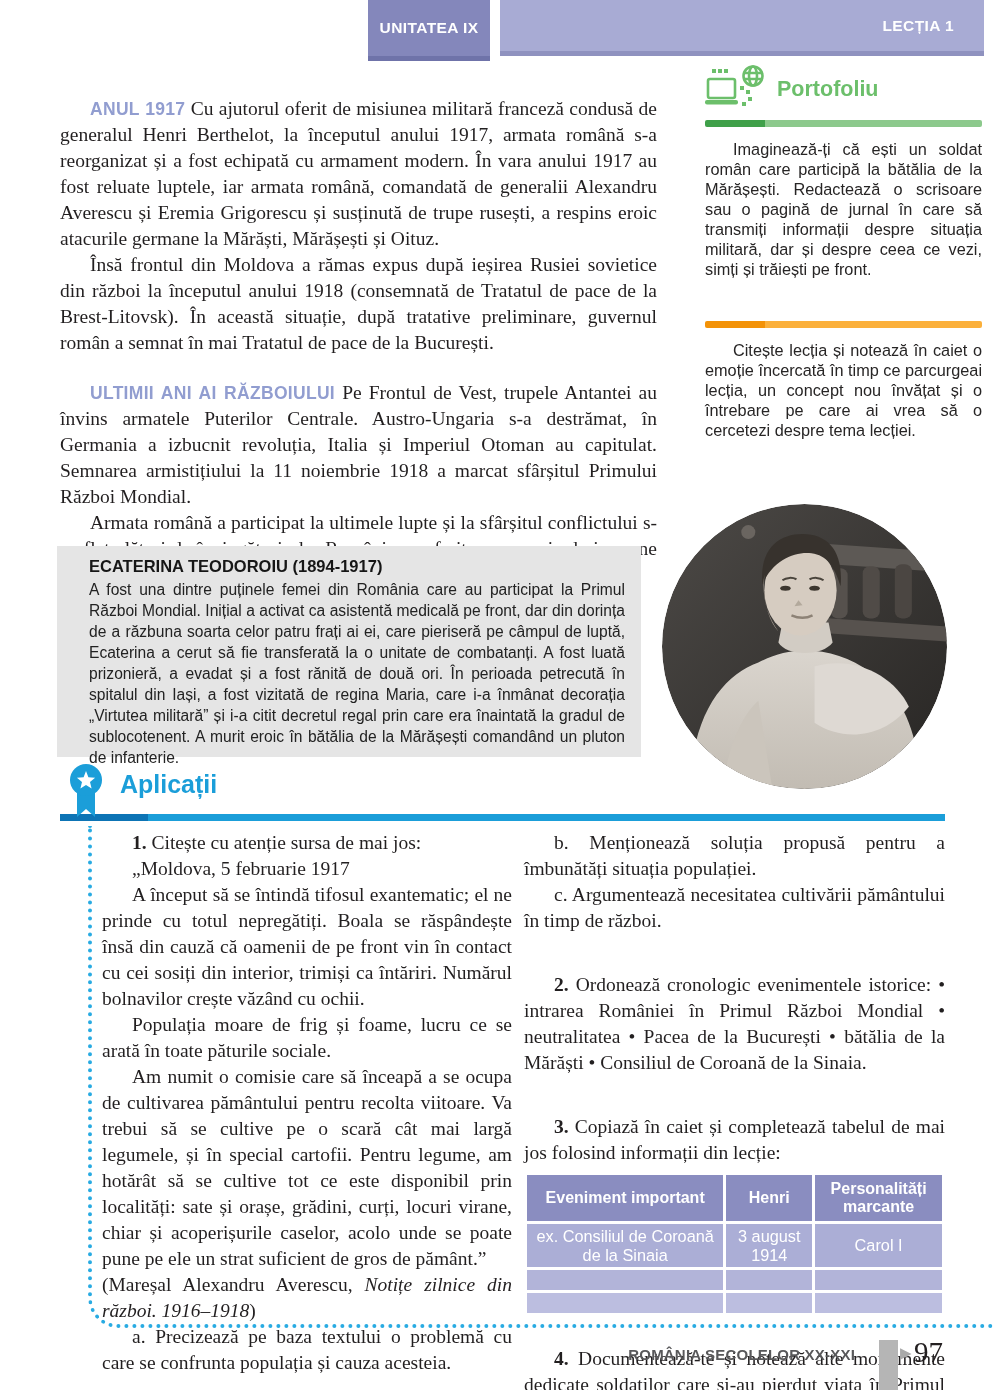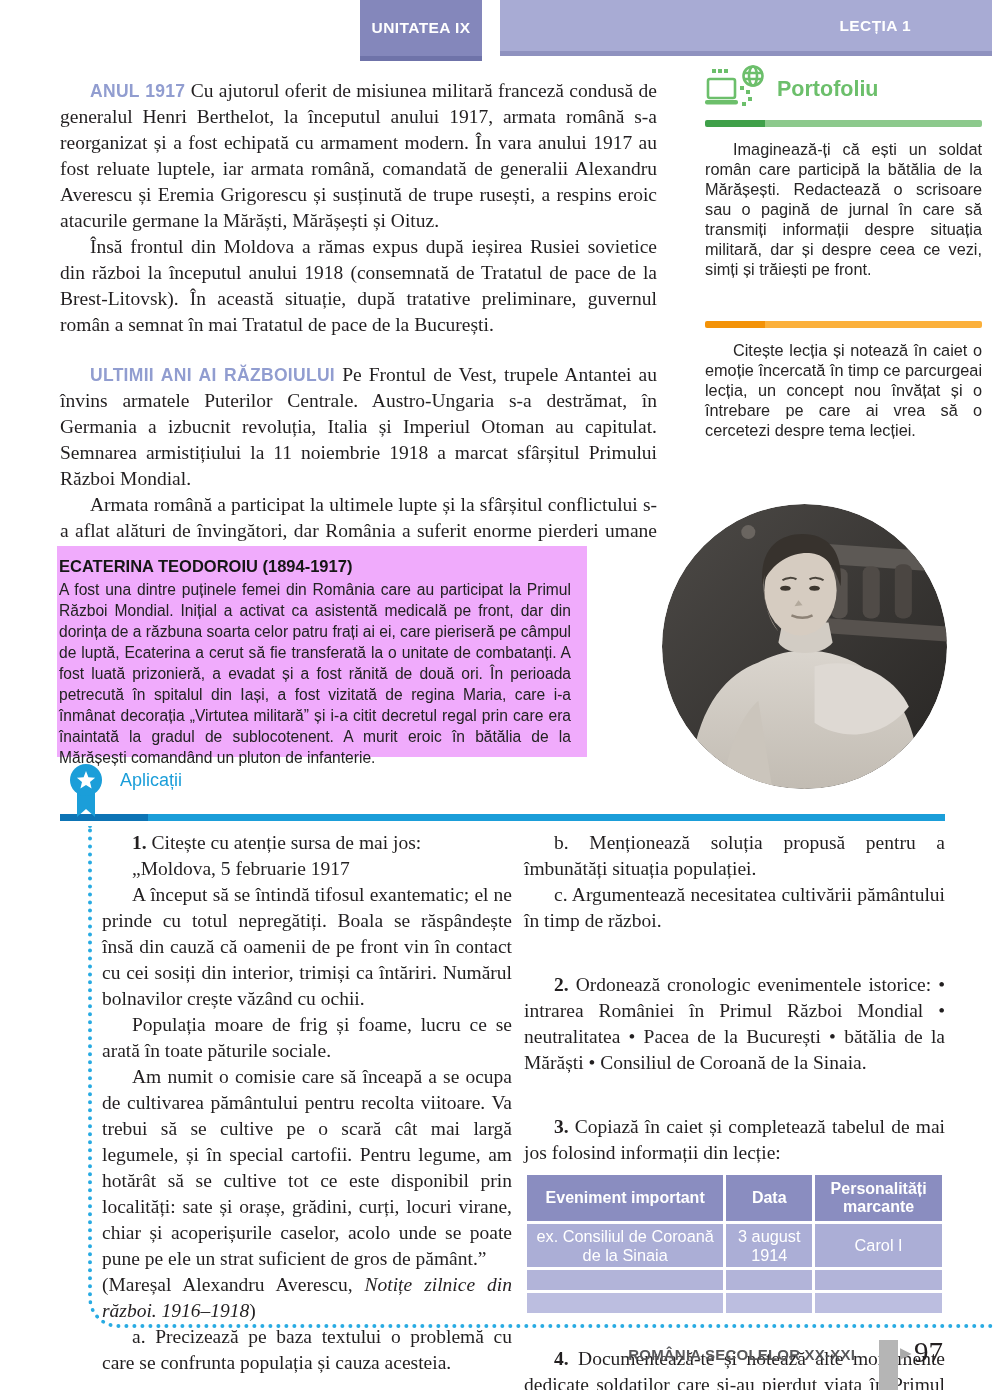--- a/index.html
+++ b/index.html
@@ -1,29 +1,29 @@
 <!DOCTYPE html>
 <html lang="ro"><head>
 <meta charset="utf-8">
 <style>
   html,body{margin:0;padding:0;background:#ffffff;}
   .page{position:relative;width:1000px;height:1390px;background:#fff;overflow:hidden;
         font-family:"Liberation Serif",serif;color:#221f20;}
 
   
-  .hdr-unit{position:absolute;left:360px;top:0;width:122px;height:56px;background:#8487bb;
+  .hdr-unit{position:absolute;left:368px;top:0;width:122px;height:56px;background:#8487bb;
             border-bottom:5px solid #6f73a9;display:flex;align-items:center;justify-content:center;}
-  .hdr-lesson{position:absolute;left:500px;top:0;right:8px;height:56px;background:#a8abd4;
+  .hdr-lesson{position:absolute;left:500px;top:0;right:16px;height:56px;background:#a8abd4;
             border-bottom:5px solid #8f92bf;display:flex;align-items:center;justify-content:flex-end;
-            padding-right:81px;box-sizing:border-box;}
+            padding-right:30px;box-sizing:border-box;}
   .hdr-txt{font-family:"Liberation Sans",sans-serif;font-weight:700;font-size:15.5px;color:#fff;
            letter-spacing:0.4px;}
 
   
-  #main-col{position:absolute;left:60px;top:78px;width:597px;}
+  #main-col{position:absolute;left:60px;top:96px;width:597px;}
   .para{margin:0;text-indent:30px;text-align:justify;font-size:19.5px;line-height:26px;}
   .para.gap{margin-top:24px;}
   .runin{font-family:"Liberation Sans",sans-serif;font-weight:700;font-size:17.5px;
          color:#919dd0;letter-spacing:0.3px;}
 
   
   .sidebar{position:absolute;left:668px;top:64px;width:277px;margin-left:37px;}
   .side-head{display:flex;align-items:center;gap:10px;}
   .side-title{font-family:"Liberation Sans",sans-serif;font-weight:700;font-size:21.5px;}
   .t-green{color:#6cbf6b;} .t-orange{color:#f7a41d;}
@@ -31,30 +31,30 @@
   .bar-green{background:linear-gradient(90deg,#3fa049 0 60px,#8cc98c 60px);}
   .bar-orange{background:linear-gradient(90deg,#f39207 0 60px,#fbb03b 60px);}
   .side-text{font-family:"Liberation Sans",sans-serif;font-size:16.3px;line-height:20px;
              text-align:justify;text-indent:28px;color:#272525;margin:12px 0 0 0;}
   .reflect-block{margin-top:42px;}
 
   
   .photo{position:absolute;left:662px;top:504px;width:285px;height:285px;border-radius:50%;overflow:hidden;}
 
   
-  .bio-box{position:absolute;left:57px;top:546px;width:530px;height:211px;background:#f0abfc;
-           box-sizing:border-box;padding:11px 16px 0 2px;}
+  .bio-box{position:absolute;left:57px;top:546px;width:584px;height:211px;background:#e5e5e5;
+           box-sizing:border-box;padding:11px 16px 0 32px;}
   .bio-title{margin:0;font-family:"Liberation Sans",sans-serif;font-weight:700;font-size:16.5px;color:#161616;}
   .bio-text{margin:3px 0 0 0;font-family:"Liberation Sans",sans-serif;font-size:15.6px;
             line-height:21px;text-align:justify;color:#222;}
 
   
   .apl-head{position:absolute;left:64px;top:763px;z-index:2;}
   .apl-title{position:absolute;left:120px;top:770px;font-family:"Liberation Sans",sans-serif;
-             font-weight:400;font-size:18px;color:#1b9ed9;}
+             font-weight:700;font-size:25px;color:#1b9ed9;}
   .apl-rule{position:absolute;left:60px;top:814px;width:885px;height:7px;
             background:linear-gradient(90deg,#0d74b5 0 88px,#1b9ed9 88px);}
   .dotted-frame{position:absolute;left:88px;top:826px;width:902px;height:498px;
                 border-left:4px dotted #29abe2;border-bottom:4px dotted #29abe2;
                 border-bottom-left-radius:30px;}
   .col-left{position:absolute;left:102px;top:830px;width:410px;}
   .col-right{position:absolute;left:524px;top:830px;width:421px;}
   .exnum{font-weight:700;}
   .noindent{text-indent:0;}
   .em{font-style:italic;}
@@ -202,21 +202,21 @@
   <div class="col-right">
     <p class="para"><span>b.</span> <span>Menționează soluția propusă pentru a îmbunătăți situația populației.</span></p>
     <p class="para"><span>c.</span> <span>Argumentează necesitatea cultivării pământului în timp de război.</span></p>
     <p class="para" style="margin-top:38px;"><span class="exnum">2.</span> <span>Ordonează cronologic evenimentele istorice: • intrarea României în Primul Război Mondial • neutralitatea • Pacea de la București • bătălia de la Mărăști • Consiliul de Coroană de la Sinaia.</span></p>
     <p class="para" style="margin-top:38px;"><span class="exnum">3.</span> <span>Copiază în caiet și completează tabelul de mai jos folosind informații din lecție:</span></p>
 
     <table class="ex-table">
       <tbody>
           <tr>
         <th style="width:48%;">Eveniment important</th>
-        <th style="width:21%;">Data</th>
+        <th style="width:21%;">Henri</th>
         <th style="width:31%;">Personalități marcante</th>
       </tr>
       <tr>
         <td>ex. Consiliul de Coroană de la Sinaia</td>
         <td>3 august 1914</td>
         <td>Carol I</td>
       </tr>
       <tr class="empty1">
         <td></td>
         <td></td>

